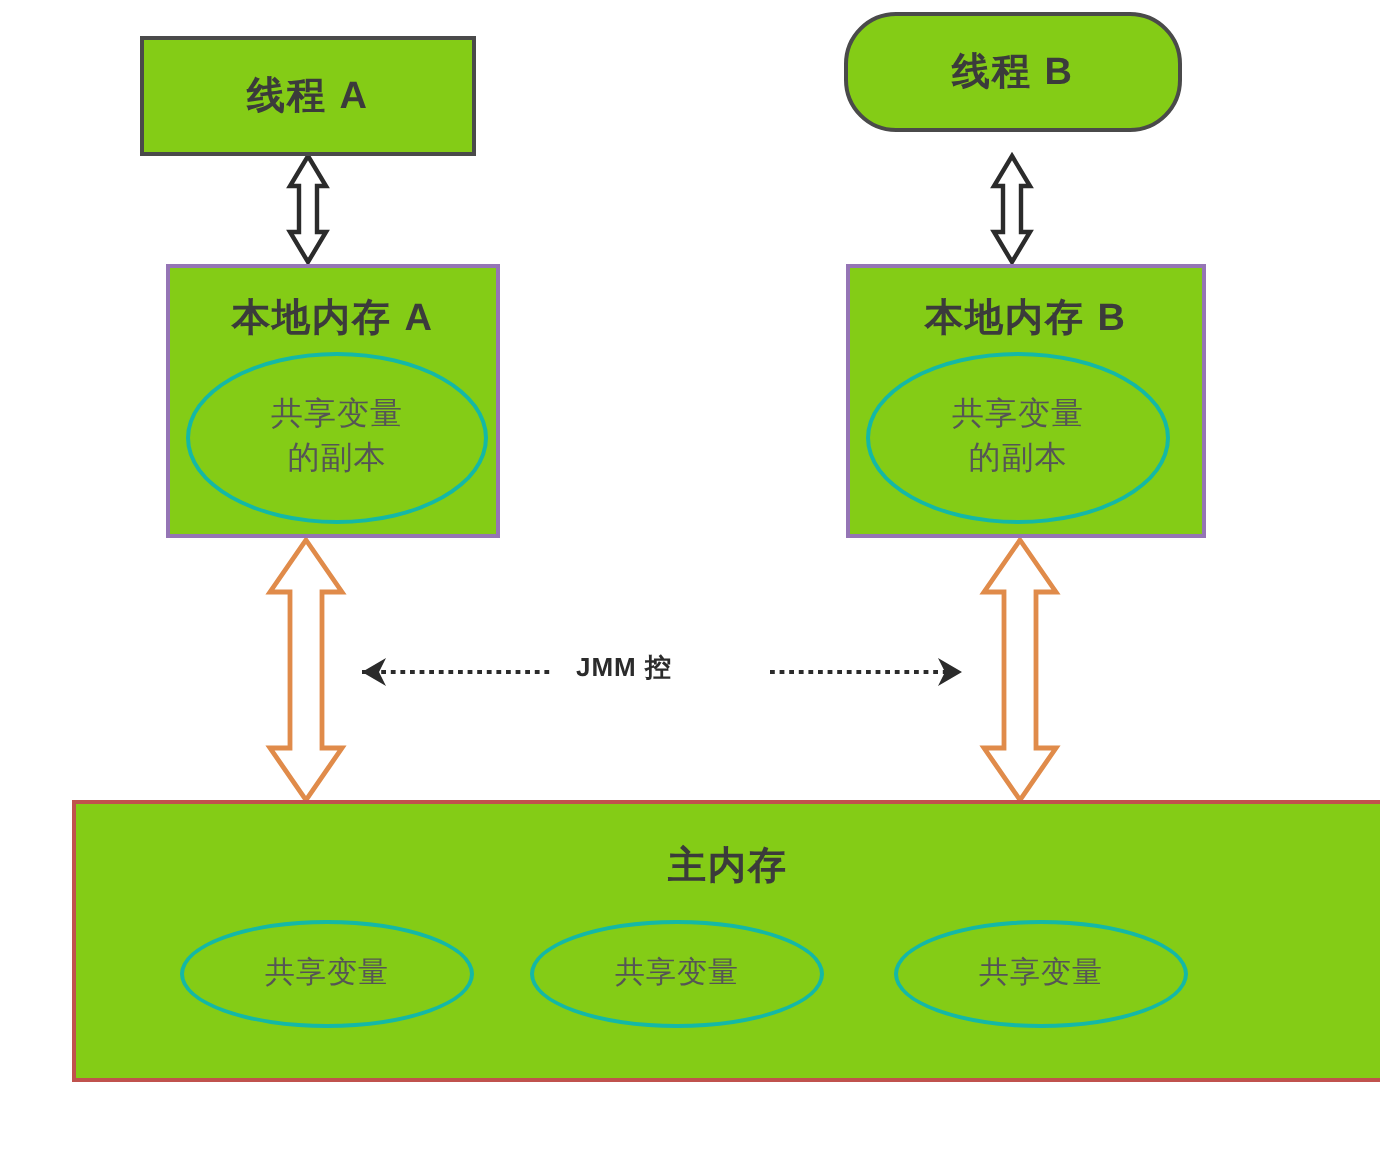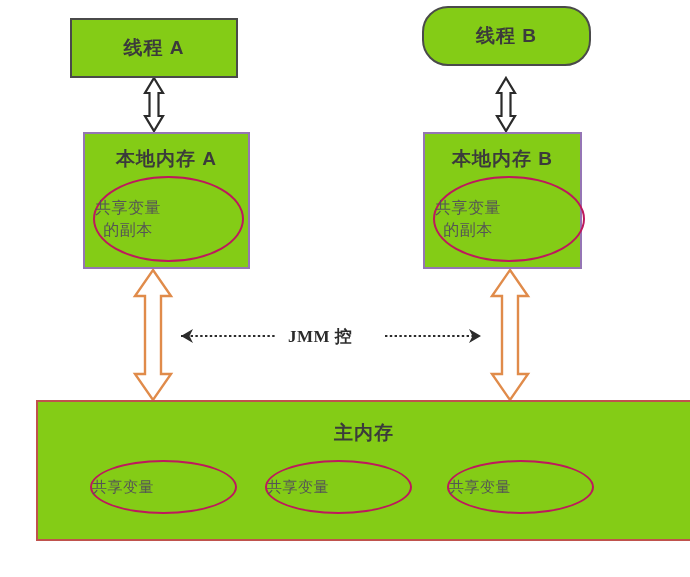--- a/index.html
+++ b/index.html
@@ -62,47 +62,47 @@
     top: 12px;
   }
   .main-mem-box .box-title {
     top: 18px;
   }
 
   
   .ellipse {
     position: absolute;
     box-sizing: border-box;
-    border: 2px solid #be185d;
+    border: 2px solid #14b8a6;
     border-radius: 50%;
     display: flex;
     align-items: center;
+    justify-content: center;
     background: transparent;
   }
   .ellipse-label {
     color: #555555;
     font-size: 16px;
     line-height: 1.35;
     text-align: center;
     white-space: pre-line;
     letter-spacing: 0.5px;
   }
   .ellipse-small .ellipse-label {
     font-size: 15px;
   }
 
   
   .jmm-label {
     position: absolute;
     color: #2b2b2b;
-    font-size: 17px;
+    font-size: 13px;
     font-weight: bold;
     white-space: nowrap;
     letter-spacing: 0.5px;
-    font-family: Liberation Serif, serif;
   }
 </style>
 </head>
 <body>
 
 <div id="diagram">
 
   <svg class="layer" viewBox="0 0 690 577" xmlns="http://www.w3.org/2000/svg">
 
     <g>
@@ -180,21 +180,21 @@
   </div>
 
   <div class="box local-mem-box" style="left:71px; top:132px; width:167px; height:137px;margin-left:12px;">
     <div class="box-title">本地内存 A</div>
     <div class="ellipse" style="left:8px; top:42px; width:151px; height:86px;">
       <span class="ellipse-label">共享变量
 的副本</span>
     </div>
   </div>
 
-  <div class="box local-mem-box" style="left:423px; top:132px; width:159px; height:137px;">
+  <div class="box local-mem-box" style="left:423px; top:132px; width:180px; height:137px;">
     <div class="box-title">本地内存 B</div>
     <div class="ellipse" style="left:8px; top:42px; width:152px; height:86px;">
       <span class="ellipse-label">共享变量
 的副本</span>
     </div>
   </div>
 
   <div class="jmm-label" style="left:288px; top:325px;">JMM 控</div>
 
   <div class="box main-mem-box" style="left:36px; top:400px; width:656px; height:141px;">

